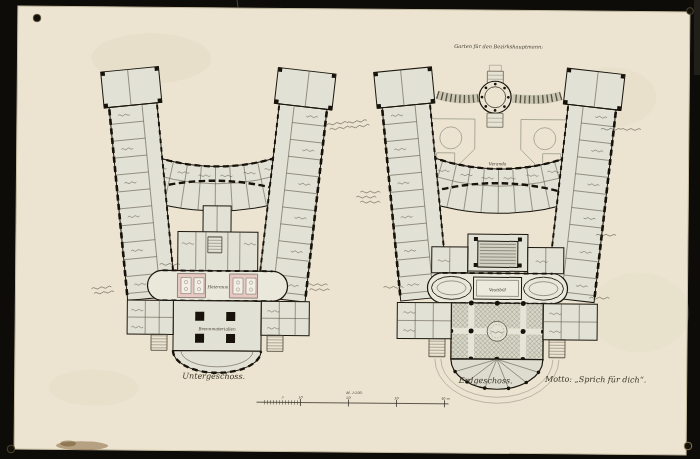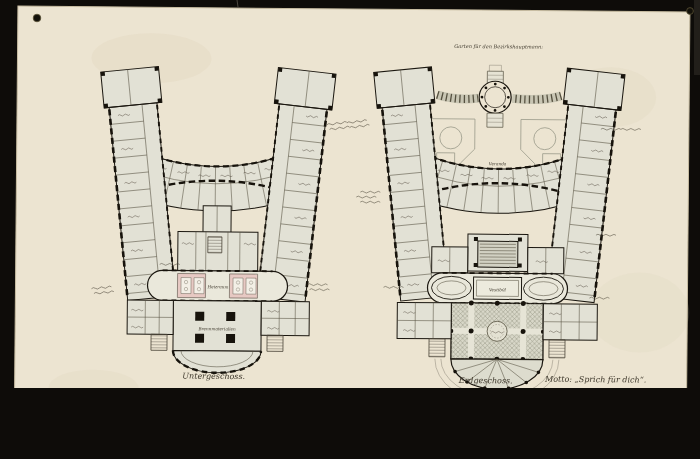--- a/index.html
+++ b/index.html
@@ -1,17 +1,17 @@
 <!DOCTYPE html>
 <html><head>
 <meta charset="utf-8">
 <title>Historic floor-plan drawing</title>
 <style>
   html,body{margin:0;padding:0;background:#0e0c09;}
-  .stage{position:relative;width:700px;height:388px;overflow:hidden;}
+  .stage{position:relative;width:700px;height:459px;overflow:hidden;}
   svg{display:block;}
   .paper{fill:#ece4d1;stroke:#c8bda2;stroke-width:1;}
   .room{fill:#e2e1d5;stroke:#1b1710;stroke-width:1;}
   .corr{fill:#eae8db;stroke:#1b1710;stroke-width:1.2;}
   .ink{stroke:#1b1710;fill:none;}
   .thin{stroke:#55503f;stroke-width:.55;fill:none;}
   .faint{stroke:#8b8577;stroke-width:.5;fill:none;}
   .dashwall{stroke:#17130c;fill:none;}
   .garden{stroke:#9a9a8a;fill:none;stroke-width:.8;}
   .stair{fill:url(#st);stroke:#4c463a;stroke-width:.8;}

